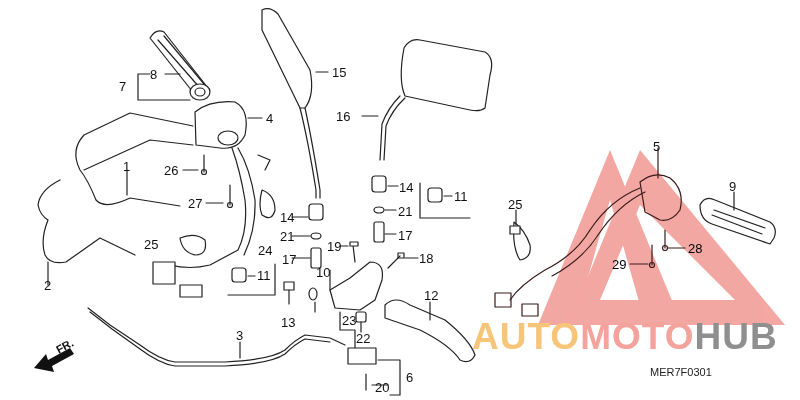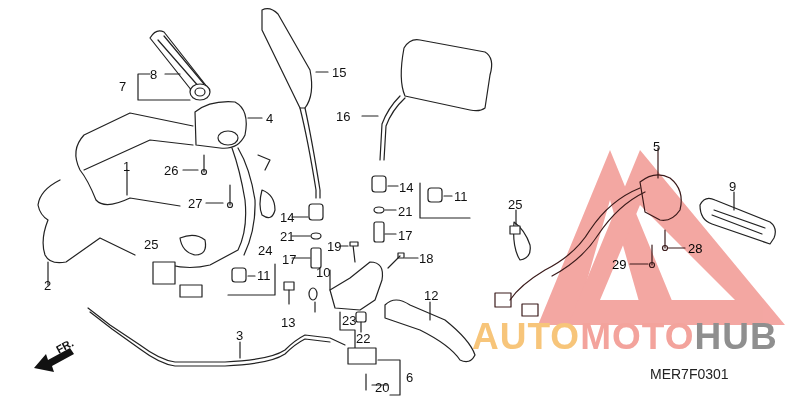--- a/index.html
+++ b/index.html
@@ -4,21 +4,21 @@
 <style>
   html, body { margin: 0; padding: 0; background: #ffffff; }
   body { width: 800px; height: 400px; overflow: hidden; position: relative; font-family: "Liberation Sans", sans-serif; }
   #stage { position: absolute; left: 0; top: 0; width: 800px; height: 400px; }
   .callout { position: absolute; font-size: 13px; color: #111; line-height: 1; font-family: "Liberation Sans", sans-serif; }
   .callout.red { color: #000000; }
   .watermark { position: absolute; left: 472px; top: 318px; font-size: 37px; font-weight: bold; letter-spacing: 1px; font-family: "Liberation Sans", sans-serif; line-height: 1; text-align: center; }
   .wm-auto { color: #f7c57a; }
   .wm-moto { color: #f3a39c; }
   .wm-hub { color: #8f8f8f; }
-  .code { position: absolute; left: 650px; top: 366px; font-size: 14px; color: #222; font-family: "Liberation Sans", sans-serif; }
+  .code { position: absolute; left: 650px; top: 366px; font-size: 11px; color: #222; font-family: "Liberation Sans", sans-serif; }
 </style>
 </head>
 <body>
 
 <div id="stage">
 <svg width="800" height="400" viewBox="0 0 800 400" xmlns="http://www.w3.org/2000/svg" style="position:absolute;left:0;top:0;">
 
   <g fill="#f08a84" opacity="0.75">
     <path d="M610,150 L538,325 L682,325 Z M610,200 L580,305 L640,305 Z" fill-rule="evenodd"></path>
     <path d="M640,150 L568,325 L785,325 Z M640,205 L600,300 L735,300 Z" fill-rule="evenodd"></path>

